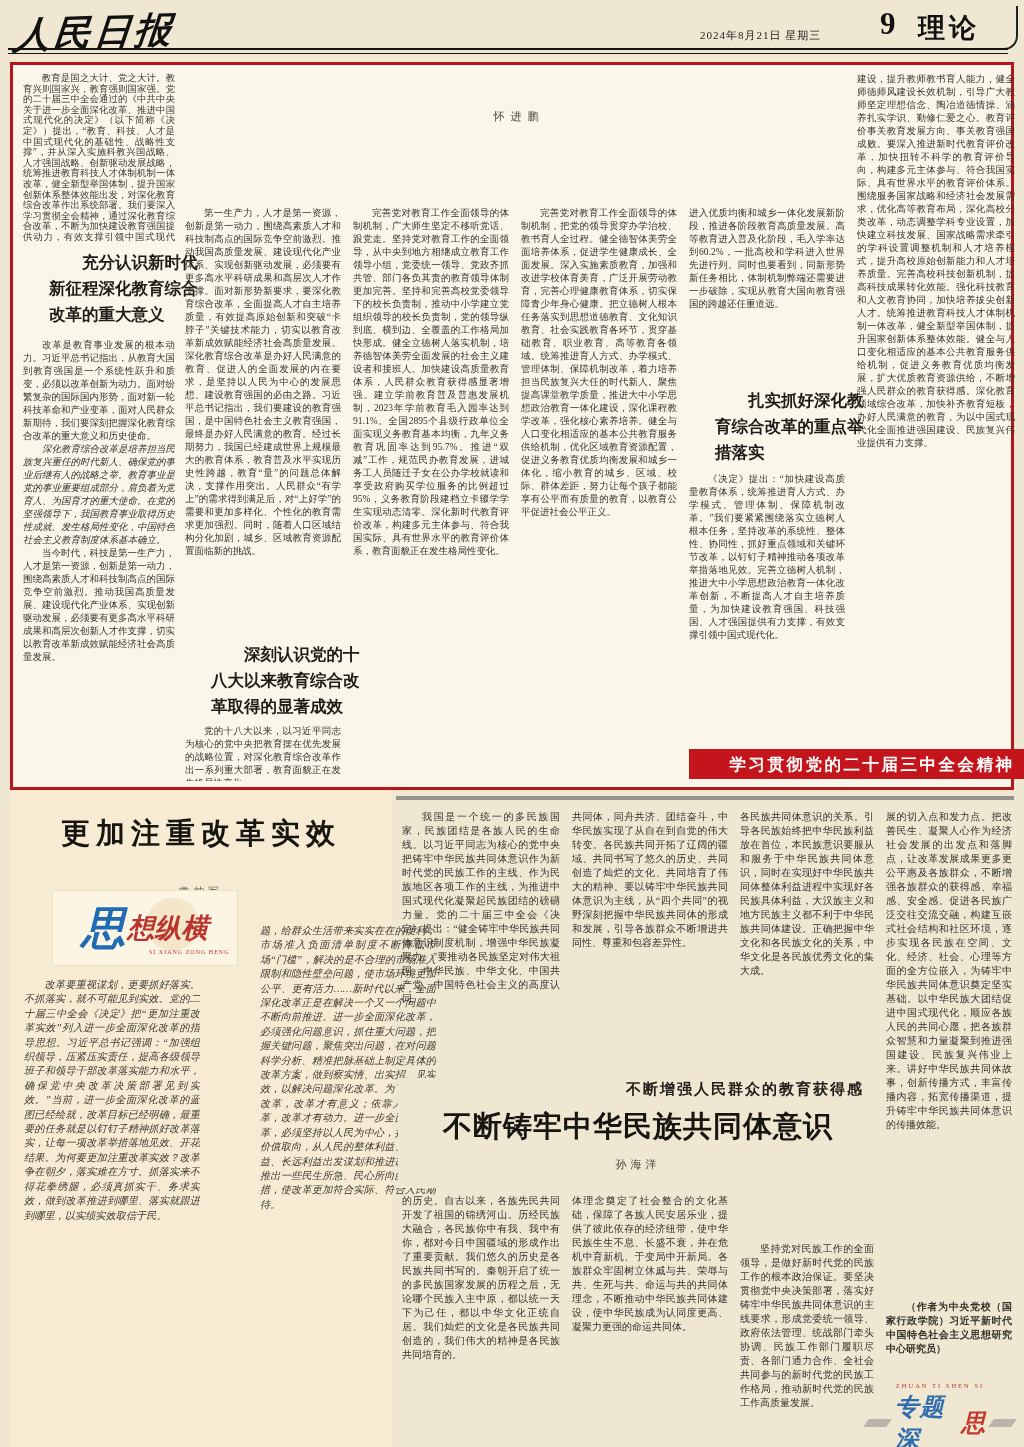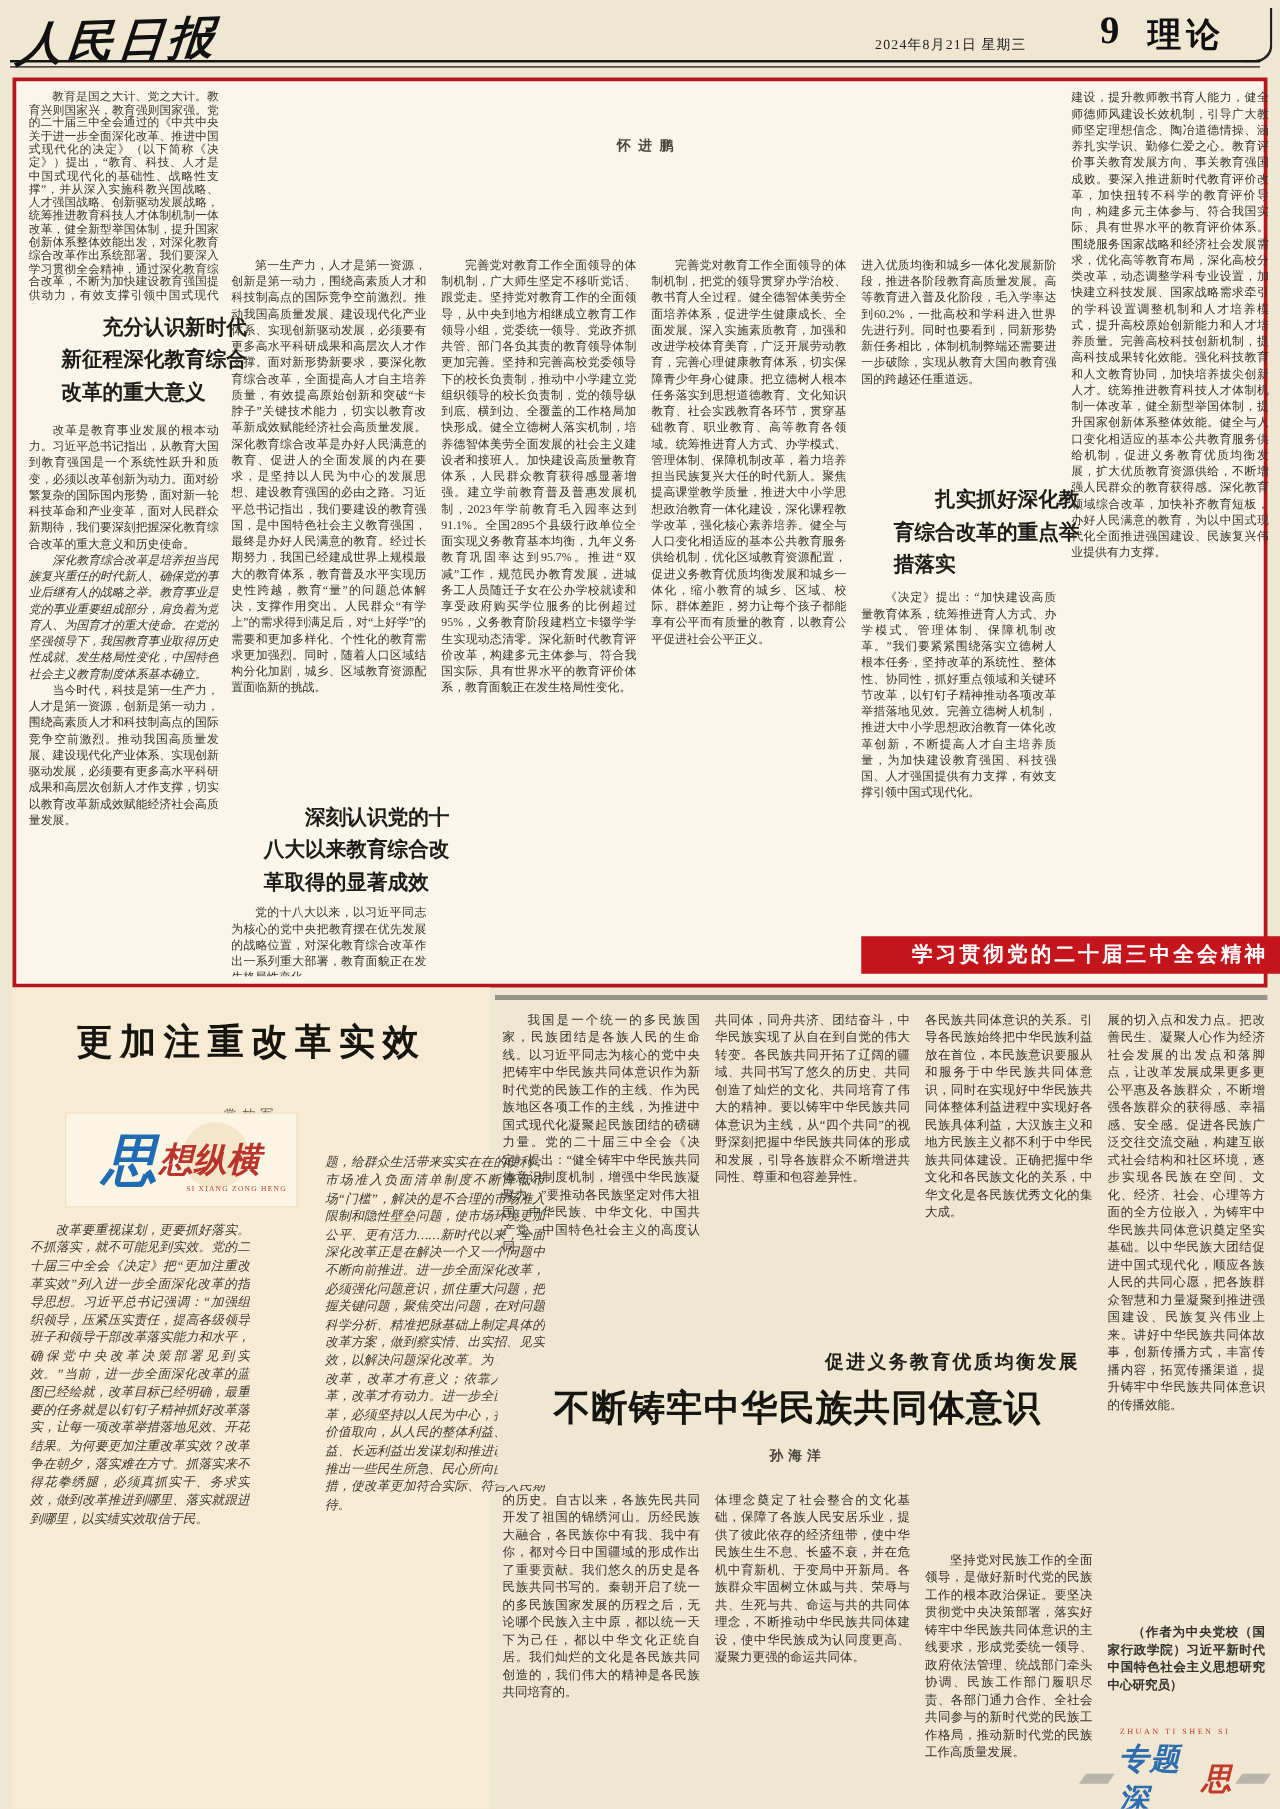--- a/index.html
+++ b/index.html
@@ -22,21 +22,21 @@
           border-bottom:2.5px solid #222;border-bottom-right-radius:14px;}
   .rule{border-top:2.5px solid #161616;border-bottom:1px solid #161616;height:3px;}
   
   .mainbox{left:10px;top:62px;width:998px;height:722px;border:3px solid #b5151b;
            background:#fbf6ea;}
   .introTxt{font-size:9.4px;line-height:10.6px;color:#3a362e;}
   .sh{font-family:"Liberation Sans",sans-serif;font-weight:bold;color:#1e1c18;
       font-size:16.5px;line-height:26px;text-indent:2em;text-align:left;margin-left:28px;}
   .mainHead{font-family:"Liberation Sans",sans-serif;font-weight:bold;color:#121212;
             font-size:46px;letter-spacing:15px;text-align:center;white-space:nowrap;}
-  .byline{font-size:11px;color:#4a463e;text-align:center;letter-spacing:6px;font-weight:bold;}
+  .byline{font-size:11px;color:#4a463e;text-align:center;letter-spacing:6px;}
   .banner{background:#c4151c;color:#fff;font-family:"Liberation Sans",sans-serif;
           font-weight:bold;font-size:16.5px;line-height:30px;text-align:center;
           letter-spacing:2.5px;padding-left:20px;}
   .gdiv{background:#96938a;}
   
   .sxbox{left:10px;top:790px;width:382px;height:657px;background:#f7ecd3;}
   .sxHead{font-family:"Liberation Sans",sans-serif;font-weight:bold;font-size:29px;
           letter-spacing:6px;text-align:center;color:#17150f;}
   .sxBy{font-size:10.5px;text-align:center;letter-spacing:4px;color:#5a554a;}
   .sxLogo{background:radial-gradient(circle at 65% 45%, #f3e6c9 0 26px, #fcf5e4 27px);
@@ -142,21 +142,21 @@
     <p class="p">我国是一个统一的多民族国家，民族团结是各族人民的生命线。以习近平同志为核心的党中央把铸牢中华民族共同体意识作为新时代党的民族工作的主线、作为民族地区各项工作的主线，为推进中国式现代化凝聚起民族团结的磅礴力量。党的二十届三中全会《决定》提出：“健全铸牢中华民族共同体意识制度机制，增强中华民族凝聚力。”要推动各民族坚定对伟大祖国、中华民族、中华文化、中国共产党、中国特色社会主义的高度认同。</p>
   </div>
   <div class="abs jt b10" style="left:174px;top:4px;width:156px;height:264px;">
     <p style="margin:0">共同体，同舟共济、团结奋斗，中华民族实现了从自在到自觉的伟大转变。各民族共同开拓了辽阔的疆域、共同书写了悠久的历史、共同创造了灿烂的文化、共同培育了伟大的精神。要以铸牢中华民族共同体意识为主线，从“四个共同”的视野深刻把握中华民族共同体的形成和发展，引导各族群众不断增进共同性、尊重和包容差异性。</p>
   </div>
   <div class="abs jt b10" style="left:342px;top:4px;width:134px;height:264px;">
     <p style="margin:0">各民族共同体意识的关系。引导各民族始终把中华民族利益放在首位，本民族意识要服从和服务于中华民族共同体意识，同时在实现好中华民族共同体整体利益进程中实现好各民族具体利益，大汉族主义和地方民族主义都不利于中华民族共同体建设。正确把握中华文化和各民族文化的关系，中华文化是各民族优秀文化的集大成。</p>
   </div>
 
   <div class="abs" style="left:0px;top:272px;width:480px;height:110px;background:#efe7d2;">
-    <div class="kick" style="margin-top:2px;">促进义务教育优质均衡发展</div>
+    <div class="kick" style="margin-top:2px;">不断增强人民群众的教育获得感</div>
     <div class="unHead" style="margin-top:8px;">不断铸牢中华民族共同体意识</div>
     <div class="byline" style="margin-top:10px;letter-spacing:4px;">孙海洋</div>
   </div>
 
   <div class="abs jt b10" style="left:4px;top:388px;width:158px;height:250px;">
     <p style="margin:0">的历史。自古以来，各族先民共同开发了祖国的锦绣河山。历经民族大融合，各民族你中有我、我中有你，都对今日中国疆域的形成作出了重要贡献。我们悠久的历史是各民族共同书写的。秦朝开启了统一的多民族国家发展的历程之后，无论哪个民族入主中原，都以统一天下为己任，都以中华文化正统自居。我们灿烂的文化是各民族共同创造的，我们伟大的精神是各民族共同培育的。</p>
   </div>
   <div class="abs jt b10" style="left:174px;top:388px;width:156px;height:250px;">
     <p style="margin:0">体理念奠定了社会整合的文化基础，保障了各族人民安居乐业，提供了彼此依存的经济纽带，使中华民族生生不息、长盛不衰，并在危机中育新机、于变局中开新局。各族群众牢固树立休戚与共、荣辱与共、生死与共、命运与共的共同体理念，不断推动中华民族共同体建设，使中华民族成为认同度更高、凝聚力更强的命运共同体。</p>
   </div>

